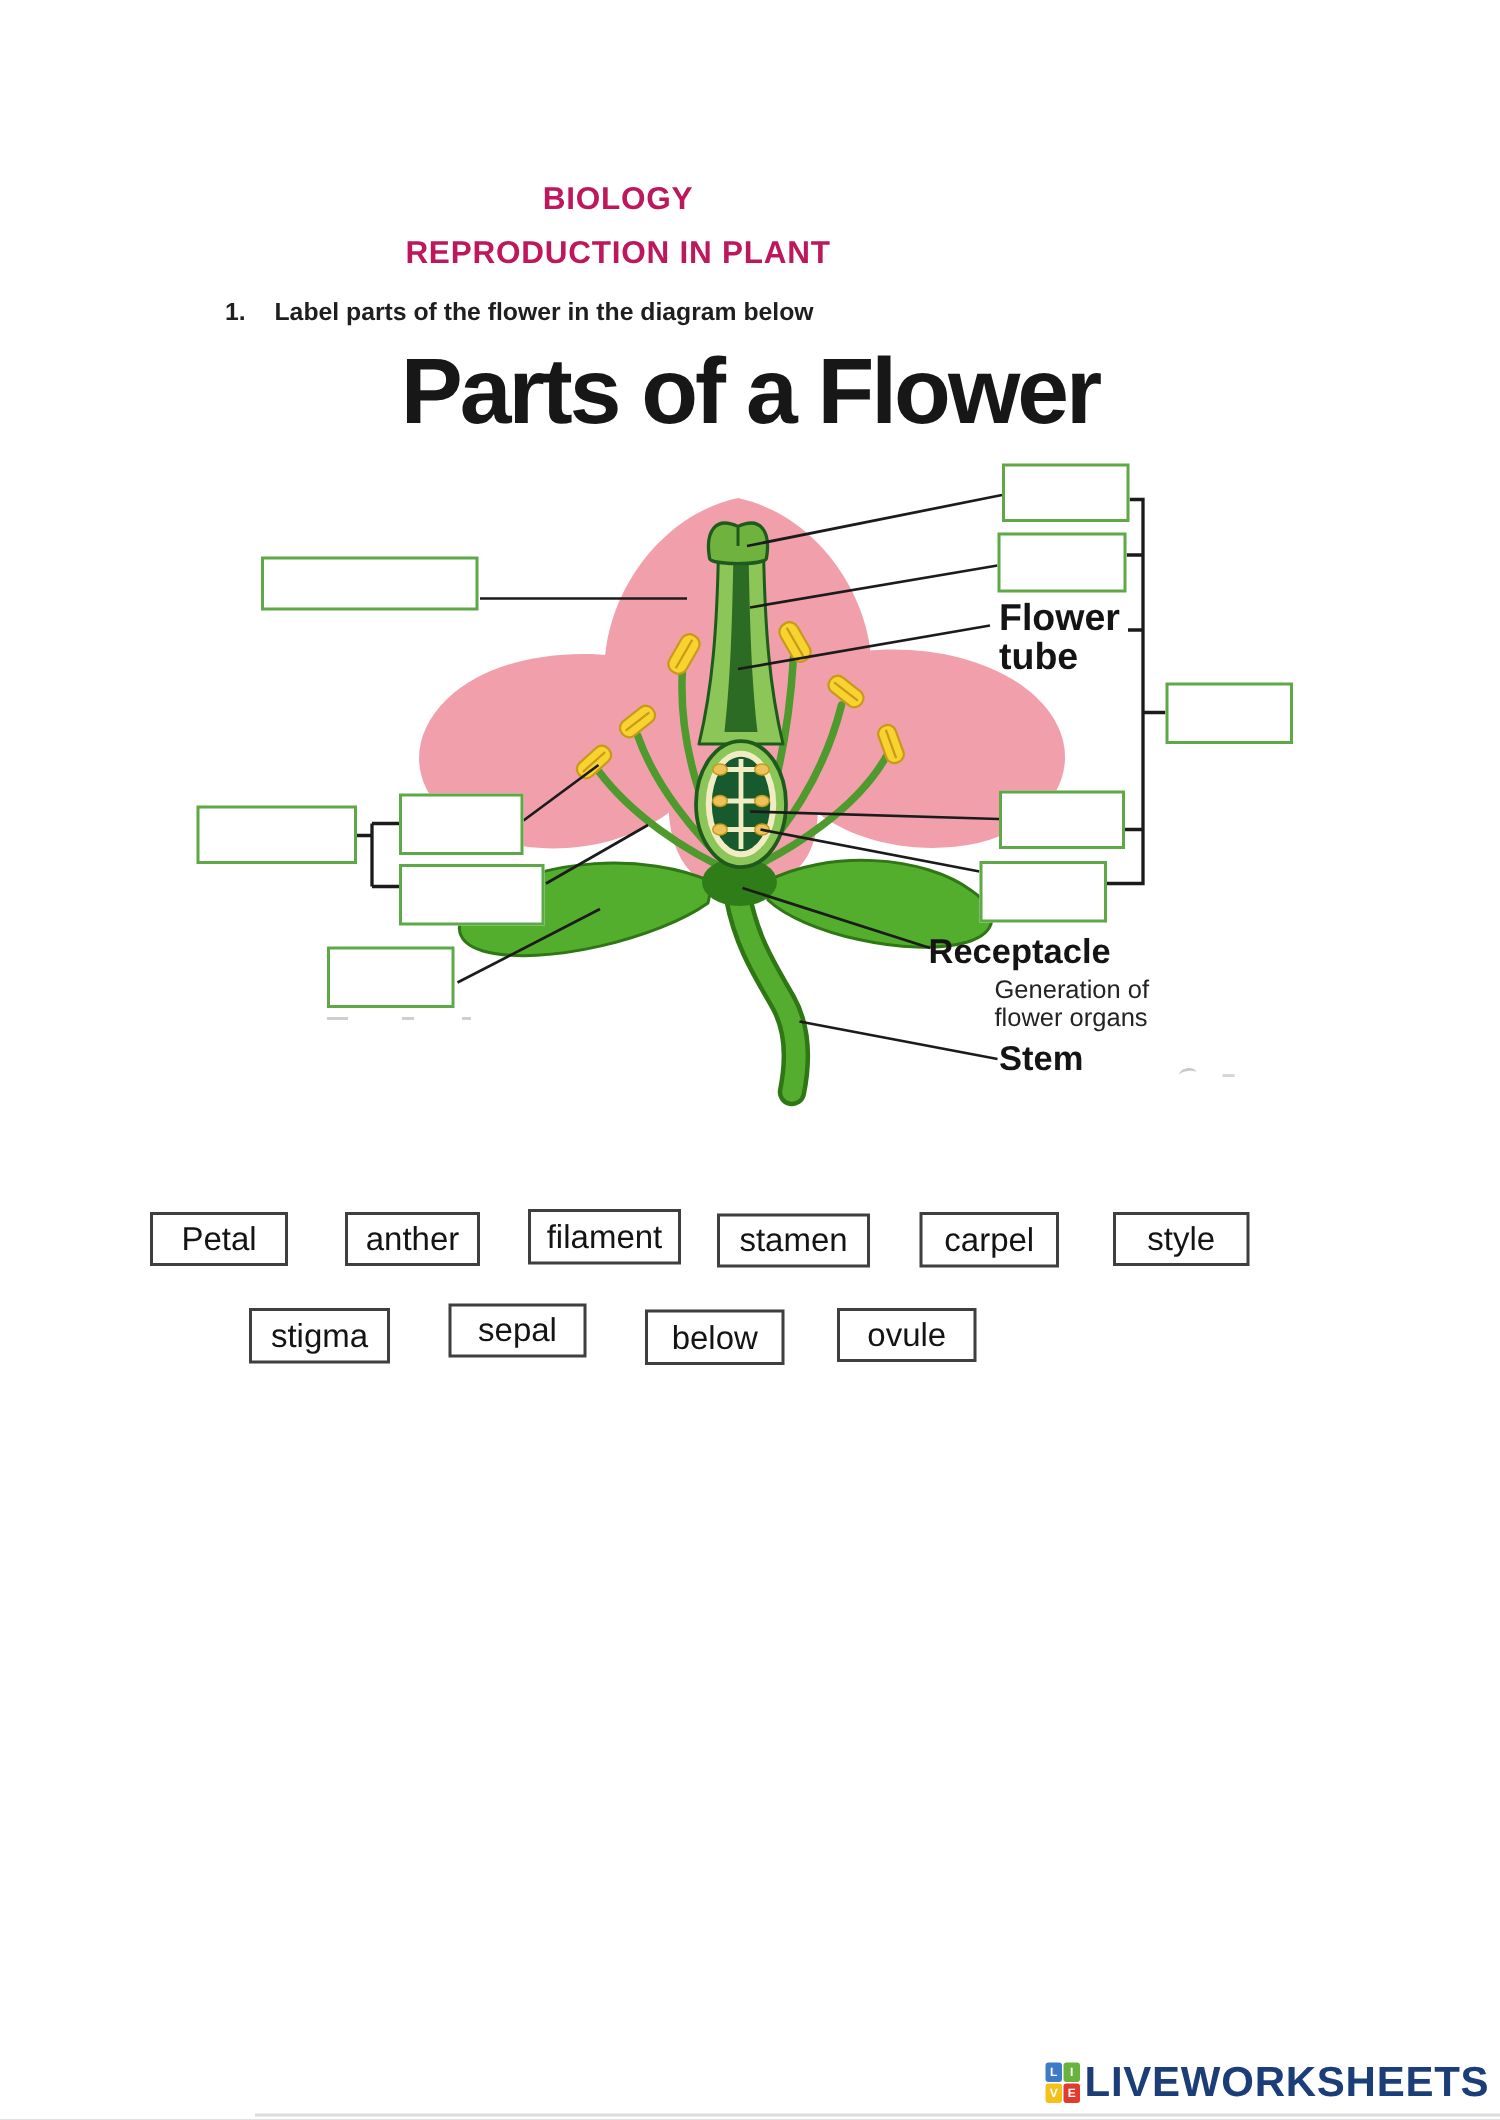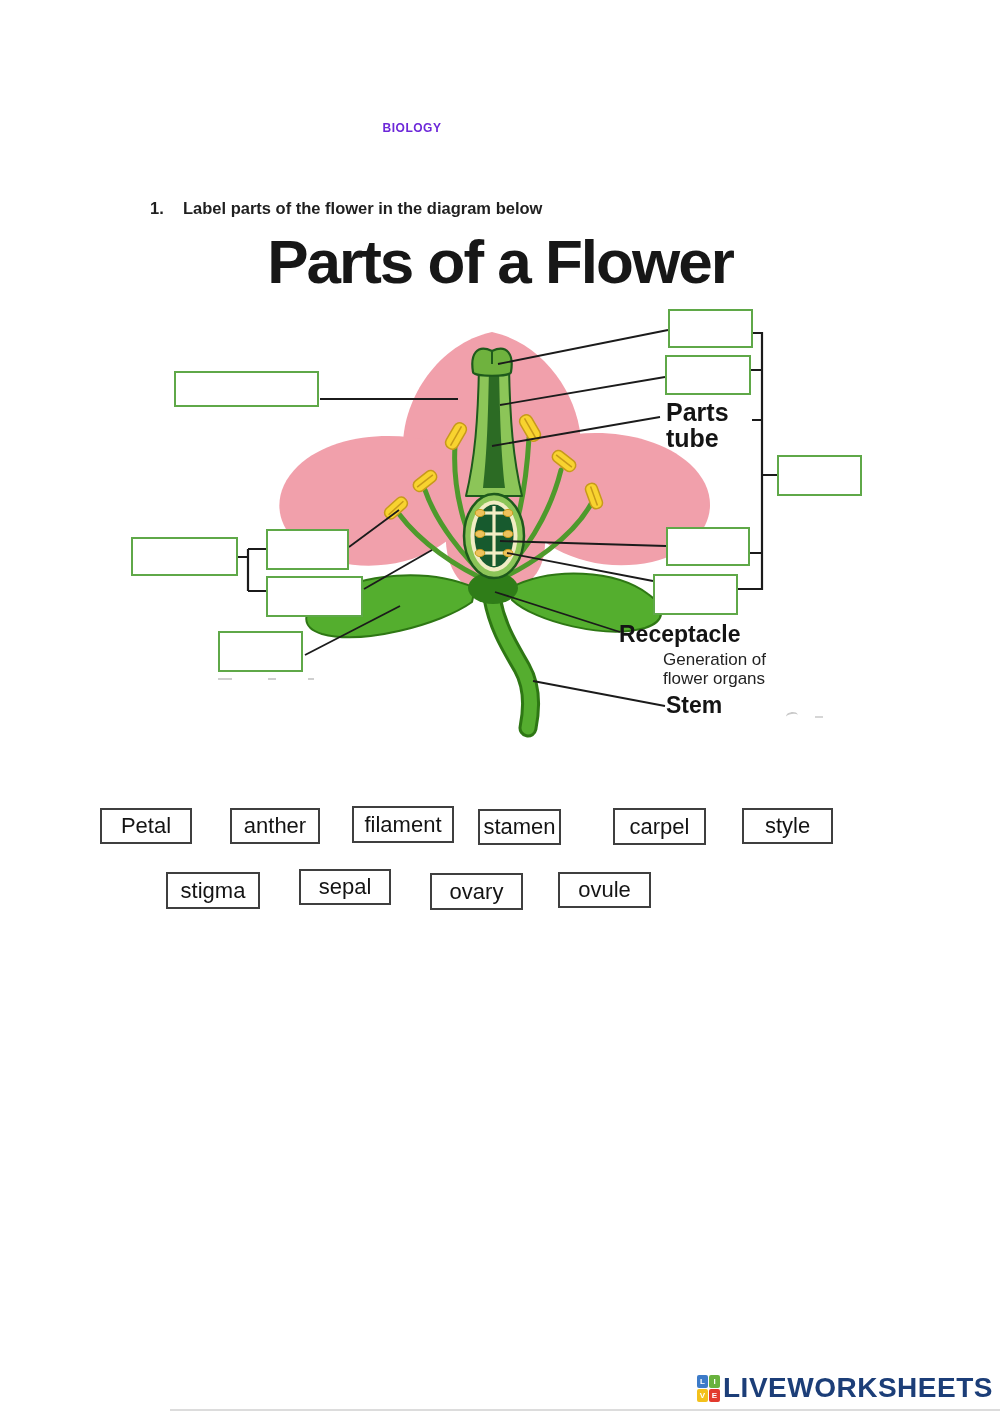--- a/index.html
+++ b/index.html
@@ -11,21 +11,21 @@
     --filament-green:#4E9A2C;
     --anther-yellow:#F8D32F;
     --anther-edge:#C79A1A;
     --line-black:#1B1B1B;
     --logo-navy:#1C3E78;
   }
   html,body{margin:0;padding:0;}
   body{background:#888;font-family:"Liberation Sans","DejaVu Sans",sans-serif;}
   .page{position:relative;width:1000px;height:1413px;background:#ffffff;margin:0 auto;overflow:hidden;}
   .abs{position:absolute;}
-  .hdr{width:824px;text-align:center;font-size:12px;font-weight:600;color:#6d28d9;letter-spacing:.5px;}
+  .hdr{width:824px;text-align:center;font-size:21px;font-weight:600;color:#be185d;letter-spacing:.5px;}
   .qnum{font-size:16.5px;font-weight:600;color:#1f1f1f;}
   .qtext{font-size:16.5px;font-weight:600;color:#1f1f1f;}
   .bigtitle{width:1000px;text-align:center;font-size:62px;font-weight:800;color:#171717;letter-spacing:-2px;}
   .ansbox{box-sizing:border-box;border:2px solid var(--ansbox-border);background:#ffffff;}
   .plabel{color:#141414;font-weight:700;line-height:1.05;}
   .plabel.big{font-size:25px;}
   .plabel.mid{font-size:23px;}
   .pnote{color:#232323;font-size:17px;line-height:18.5px;margin-left:35px;}
   .wordbox{box-sizing:border-box;border:2px solid var(--wordbox-border);background:#fff;
            display:flex;align-items:center;justify-content:center;
@@ -37,20 +37,21 @@
   .logo-sq{display:flex;align-items:center;justify-content:center;color:#fff;font-size:8px;font-weight:700;border-radius:2px;}
   .logo-text{font-size:28px;font-weight:800;color:var(--logo-navy);letter-spacing:.5px;text-align:center;}
   .hairline{background:#dcdcdc;height:2px;}
 </style>
 </head>
 <body>
 
 <div class="page">
 
   <div class="abs hdr" style="top:121px;left:0;">BIOLOGY</div>
+  <div class="abs hdr" style="top:157px;left:0;">REPRODUCTION IN PLANT</div>
   <div class="abs qnum" style="top:199px;left:150px;">1.</div>
   <div class="abs qtext" style="top:199px;left:183px;">Label parts of the flower in the diagram below</div>
 
   <div class="abs bigtitle" style="top:226px;left:0;">Parts of a Flower</div>
 
   <svg class="abs" style="top:0;left:0;" width="1000" height="760" viewBox="0 0 1000 760">
 
     <g style="fill:var(--petal-pink);">
       <path d="M492,332 C438,344 404,398 403,444 C402,492 440,523 492,526 C544,523 582,492 581,444 C580,398 546,344 492,332 Z"></path>
       <path d="M470,455 C420,428 338,428 298,466 C262,501 280,548 336,562 C398,576 458,548 472,508 Z"></path>
@@ -155,45 +156,45 @@
   <div class="abs ansbox" style="left:665px;top:355px;width:86px;height:40px;"></div>
   <div class="abs ansbox" style="left:777px;top:455px;width:85px;height:41px;"></div>
   <div class="abs ansbox" style="left:666px;top:527px;width:84px;height:39px;"></div>
   <div class="abs ansbox" style="left:653px;top:574px;width:85px;height:41px;"></div>
   <div class="abs ansbox" style="left:131px;top:537px;width:107px;height:39px;"></div>
   <div class="abs ansbox" style="left:266px;top:529px;width:83px;height:41px;"></div>
   <div class="abs ansbox" style="left:266px;top:576px;width:97px;height:41px;"></div>
   <div class="abs ansbox" style="left:218px;top:631px;width:85px;height:41px;"></div>
 
   <div class="abs plabel big" style="left:666px;top:399px;">
-    <div>Parts</div>
+    <div>Flower</div>
     <div>tube</div>
   </div>
   <div class="abs plabel mid" style="left:619px;top:622px;">Receptacle</div>
   <div class="abs pnote" style="left:628px;top:651px;">
     <div>Generation of</div>
     <div>flower organs</div>
   </div>
   <div class="abs plabel mid" style="left:666px;top:693px;">Stem</div>
 
   <div class="abs artifact" style="left:218px;top:678px;width:14px;"></div>
   <div class="abs artifact" style="left:268px;top:678px;width:8px;"></div>
   <div class="abs artifact" style="left:308px;top:678px;width:6px;"></div>
   <div class="abs squig" style="left:786px;top:712px;"></div>
   <div class="abs artifact" style="left:815px;top:716px;width:8px;background:#d6d6d6;"></div>
 
   <div class="abs wordbox" style="left:100px;top:808px;width:92px;height:36px;">Petal</div>
   <div class="abs wordbox" style="left:230px;top:808px;width:90px;height:36px;">anther</div>
   <div class="abs wordbox" style="left:352px;top:806px;width:102px;height:37px;">filament</div>
-  <div class="abs wordbox" style="left:478px;top:809px;width:83px;height:36px;">stamen</div>
+  <div class="abs wordbox" style="left:478px;top:809px;width:102px;height:36px;">stamen</div>
   <div class="abs wordbox" style="left:613px;top:808px;width:93px;height:37px;">carpel</div>
   <div class="abs wordbox" style="left:742px;top:808px;width:91px;height:36px;">style</div>
   <div class="abs wordbox" style="left:166px;top:872px;width:94px;height:37px;">stigma</div>
   <div class="abs wordbox" style="left:299px;top:869px;width:92px;height:36px;">sepal</div>
-  <div class="abs wordbox" style="left:430px;top:873px;width:93px;height:37px;">ovary</div>
+  <div class="abs wordbox" style="left:430px;top:873px;width:93px;height:37px;">below</div>
   <div class="abs wordbox" style="left:558px;top:872px;width:93px;height:36px;">ovule</div>
 
   <div class="abs logo" style="left:697px;top:1372px;">
     <div class="logo-grid">
       <span class="logo-sq" style="background: rgb(61, 123, 200);">L</span>
       <span class="logo-sq" style="background: rgb(105, 178, 62);">I</span>
       <span class="logo-sq" style="background: rgb(243, 193, 27);">V</span>
       <span class="logo-sq" style="background: rgb(226, 58, 46);">E</span>
     </div>
     <span class="logo-text">LIVEWORKSHEETS</span>

